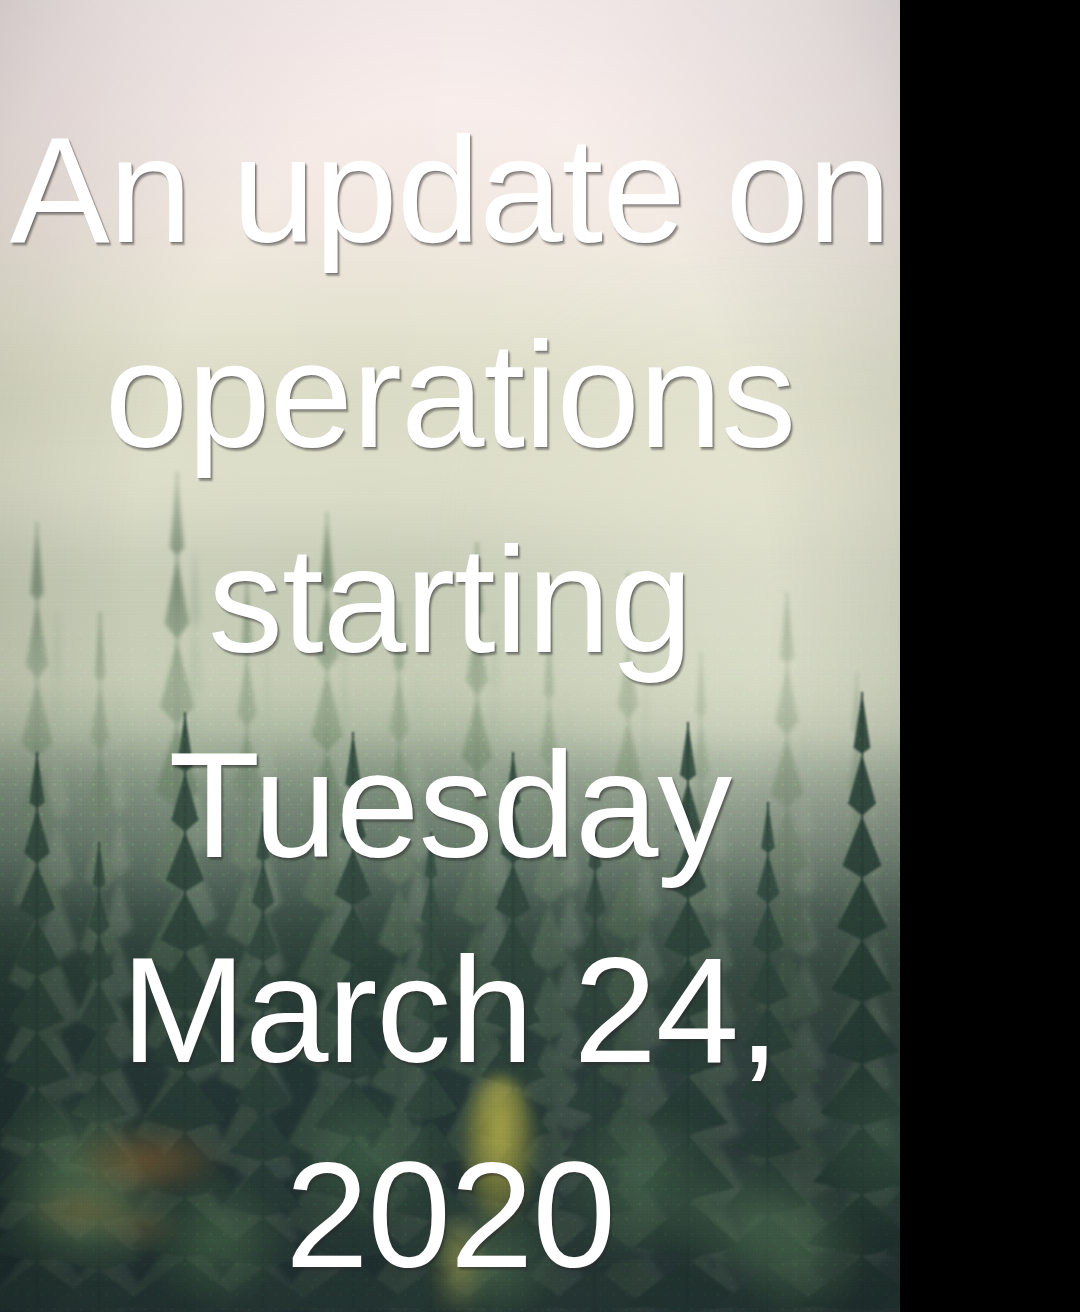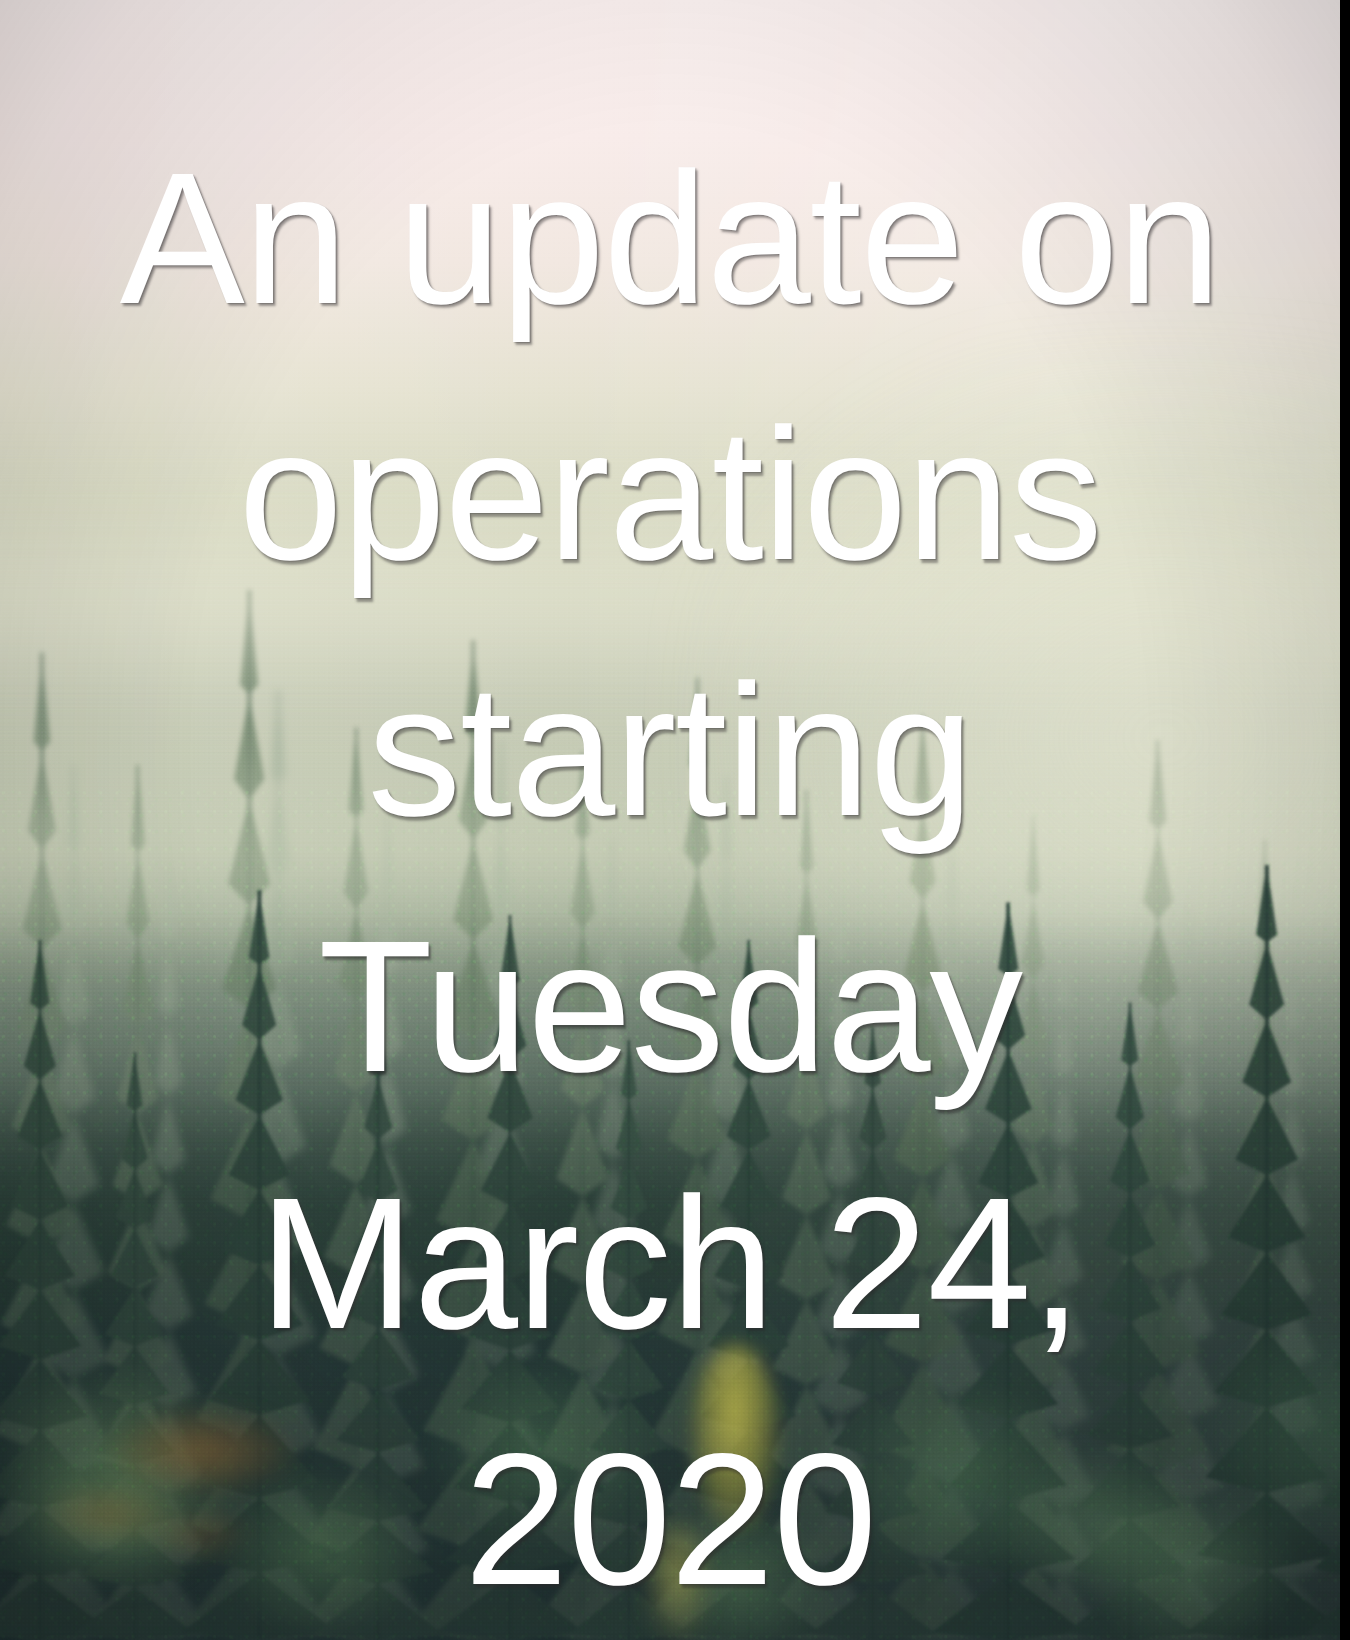--- a/index.html
+++ b/index.html
@@ -3,21 +3,21 @@
 <meta charset="utf-8">
 <title>An update on operations starting Tuesday March 24, 2020</title>
 <style>
   html, body {
     margin: 0;
     padding: 0;
     background: #000;
   }
   #poster {
     position: relative;
-    width: 1072px;
+    width: 900px;
     height: 1312px;
     overflow: hidden;
     font-family: "Liberation Sans", "DejaVu Sans", sans-serif;
     background: #2c4034;
   }
 
   
   .bg-layer {
     position: absolute;
     inset: 0;

